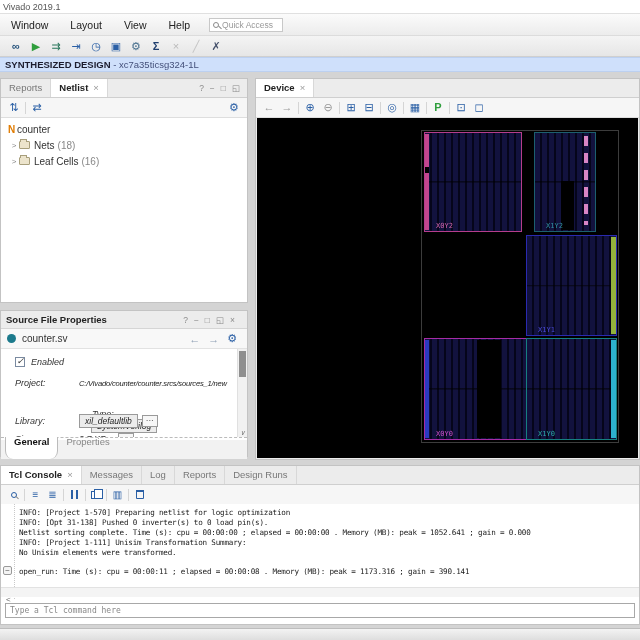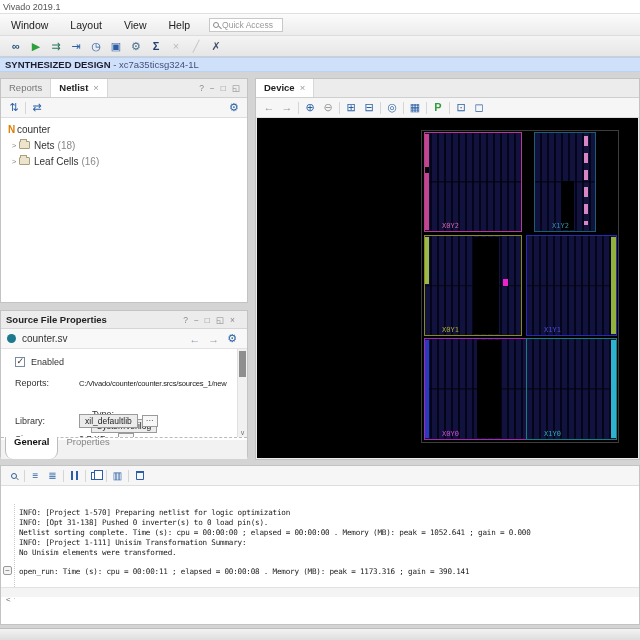--- a/index.html
+++ b/index.html
@@ -51,21 +51,21 @@
   
   #props-panel { left:0; top:310px; width:248px; height:147px; }
   .phead { height:18px; background:#ececec; border-bottom:1px solid #d5d5d5; display:flex; align-items:center; padding:0 5px; }
   .phead .ptitle { font-size:9.5px; font-weight:bold; color:#222; }
   .subhead { height:20px; background:#f8f8f8; border-bottom:1px solid #e2e2e2; display:flex; align-items:center; padding:0 6px; }
   .dot { width:9px; height:9px; border-radius:50%; background:#1c7a8c; margin-right:6px; flex:none; }
   .fname { font-size:10px; color:#333; }
   .navarrows { margin-left:auto; display:flex; align-items:center; }
   .navarrows span { font-size:11px; color:#8fa0b5; padding:0 4px; }
   .navarrows .gear { color:#2a5fa5; }
-  #props-body { position:relative; height:88px; background:#fff; overflow:hidden; }
+  #props-body { position:relative; height:88px; background:#fff; overflow:hidden;font-style:italic; }
   .prow { position:absolute; left:14px; right:14px; height:16px; font-size:9px; color:#333; white-space:nowrap; display:flex; align-items:center; }
   .plabel { width:64px; flex:none; }
   .pvalue { font-size:7.6px; color:#222; letter-spacing:-0.2px; }
   .valbox { background:#ececec; border:1px solid #9a9a9a; font-size:8.5px; padding:1px 5px; color:#222; }
   .dots-btn { border:1px solid #9a9a9a; background:#f7f7f7; font-size:8px; color:#444; padding:0 3px; margin-left:4px; line-height:10px; }
   .checkbox { width:10px; height:10px; background:#fff; border:1px solid #7a8aa0; position:relative; margin-right:6px; flex:none; }
   .checkbox::after { content:'✓'; position:absolute; left:0.5px; top:-2.5px; font-size:9px; color:#333; }
   #props-scroll { position:absolute; right:0; top:0; width:10px; height:88px; background:#f1f1f1; border-left:1px solid #e0e0e0; }
   #props-thumb { position:absolute; left:1px; right:1px; top:2px; height:26px; background:#8f8f8f; }
   #props-scroll .sarr { position:absolute; bottom:0; width:100%; text-align:center; font-size:7px; color:#777; }
@@ -77,21 +77,21 @@
   
   #device-panel { left:255px; top:78px; width:385px; height:382px; border:1px solid #c3c3c3; background:#ececec; }
   #device-canvas { position:absolute; left:1px; right:1px; top:39px; bottom:1px; background:#000; overflow:hidden; }
   #dev-outline { position:absolute; left:164px; top:12px; width:198px; height:313px; border:1px solid #3c3c3c; }
   .region { position:absolute; }
   .rfill { position:absolute; inset:0;
     background:
       linear-gradient(to bottom, transparent 49%, rgba(0,0,0,0.65) 49.6%, transparent 51.5%),
       repeating-linear-gradient(90deg, #12123e 0px, #12123e 5px, #05051a 5px, #05051a 7px); }
   .rgap { position:absolute; background:#000; top:1px; bottom:1px; }
-  .rlabel { position:absolute; left:17px; bottom:1px; font-family:"DejaVu Sans Mono", monospace; font-size:7px; line-height:8px; }
+  .rlabel { position:absolute; left:11px; bottom:1px; font-family:"DejaVu Sans Mono", monospace; font-size:7px; line-height:8px; }
   .ebar { position:absolute; top:1px; bottom:1px; width:4px; }
   .notch { position:absolute; background:#000; width:4px; height:6px; }
   #rX0Y2 { left:2px; top:1px; width:98px; height:100px; border:1px solid #b53d8c; }
   #rX1Y2 { left:104px; top:1px; width:62px; height:100px; border:1px solid #1c5f6e;margin-left:8px; }
   #rX0Y1 { left:2px; top:104px; width:98px; height:101px; border:1px solid #8a8a1e; }
   #rX1Y1 { left:104px; top:104px; width:91px; height:101px; border:1px solid #2a2ab0; }
   #rX0Y0 { left:2px; top:207px; width:120px; height:102px; border:1px solid #a62ba6; }
   #rX1Y0 { left:104px; top:207px; width:91px; height:102px; border:1px solid #168080; }
   #rX0Y2 .rlabel{color:#cf62a8;} #rX1Y2 .rlabel{color:#2f8fa0;} #rX0Y1 .rlabel{color:#a8a832;}
   #rX1Y1 .rlabel{color:#4a4ad8;} #rX0Y0 .rlabel{color:#c94ec9;} #rX1Y0 .rlabel{color:#2aa8a8;}
@@ -217,21 +217,21 @@
       <span>→</span>
       <span class="gear">⚙</span>
     </div>
   </div>
   <div id="props-body">
     <div class="prow" style="top:5px;">
       <span class="checkbox"></span>
       <span>Enabled</span>
     </div>
     <div class="prow" style="top:26px;">
-      <span class="plabel">Reports:</span>
+      <span class="plabel">Project:</span>
       <span class="pvalue">C:/Vivado/counter/counter.srcs/sources_1/new</span>
     </div>
     <div class="prow" style="top:60px;flex-direction:column;">
       <span class="plabel">Type:</span>
       <span class="valbox">SystemVerilog</span>
       <span class="dots-btn">···</span>
     </div>
     <div class="prow" style="top:64px;">
       <span class="plabel">Library:</span>
       <span class="valbox">xil_defaultlib</span>
@@ -286,28 +286,20 @@
         <span class="rlabel">X0Y2</span>
       </div>
 
       <div id="rX1Y2" class="region">
         <div class="rfill"></div>
         <div class="rgap" style="left:26px;width:13px;top:48px;"></div>
         <div id="dash-x1y2"></div>
         <span class="rlabel">X1Y2</span>
       </div>
 
-      <div id="rX0Y1" class="region">
-        <div class="rfill"></div>
-        <div class="rgap" style="left:48px;width:26px;"></div>
-        <div class="ebar" id="bar-x0y1a"></div>
-        <div class="ebar" id="bar-x0y1b"></div>
-        <div id="cell-dot"></div>
-        <span class="rlabel">X0Y1</span>
-      </div>
 
       <div id="rX1Y1" class="region">
         <div class="rfill"></div>
         <div class="ebar r" id="bar-x1y1"></div>
         <span class="rlabel">X1Y1</span>
       </div>
 
       <div id="rX0Y0" class="region">
         <div class="rfill"></div>
         <div class="rgap" style="left:52px;width:24px;"></div>
@@ -319,20 +311,27 @@
         <div class="rfill"></div>
         <div class="ebar r" id="bar-x1y0"></div>
         <span class="rlabel">X1Y0</span>
       </div>
 
     </div>
   </div>
 </div>
 
 <div id="console-panel" class="abs">
+  <div class="tabrow">
+    <div class="tab active"><span>Tcl Console</span><span class="x">×</span></div>
+    <div class="tab"><span>Messages</span></div>
+    <div class="tab"><span>Log</span></div>
+    <div class="tab"><span>Reports</span></div>
+    <div class="tab"><span>Design Runs</span></div>
+  </div>
   <div class="ptoolbar">
     <span class="cicon"><span class="i-mag" style="border-color:#2a5fa5;"></span></span>
     <span class="sep"></span>
     <span class="cicon">≡</span>
     <span class="cicon">≣</span>
     <span class="sep"></span>
     <span class="i-pause"></span>
     <span class="sep"></span>
     <span class="i-copy"></span>
     <span class="sep"></span>
@@ -347,15 +346,16 @@
     <div class="cline" style="top:24px;">Netlist sorting complete. Time (s): cpu = 00:00:00 ; elapsed = 00:00:00 . Memory (MB): peak = 1052.641 ; gain = 0.000</div>
     <div class="cline" style="top:34px;">INFO: [Project 1-111] Unisim Transformation Summary:</div>
     <div class="cline" style="top:44px;">No Unisim elements were transformed.</div>
     <div class="cline" style="top:54px;"></div>
     <div class="cmark" style="top:62px;">−</div>
     <div class="cline" style="top:63px;">open_run: Time (s): cpu = 00:00:11 ; elapsed = 00:00:08 . Memory (MB): peak = 1173.316 ; gain = 390.141</div>
   </div>
   <div id="hscroll">
     <span class="larr">&lt;</span>
   </div>
+  <input id="tcl-input" type="text" placeholder="Type a Tcl command here" style="">
 </div>
 
 <div id="statusbar" class="abs"></div>
 
 </body></html>

